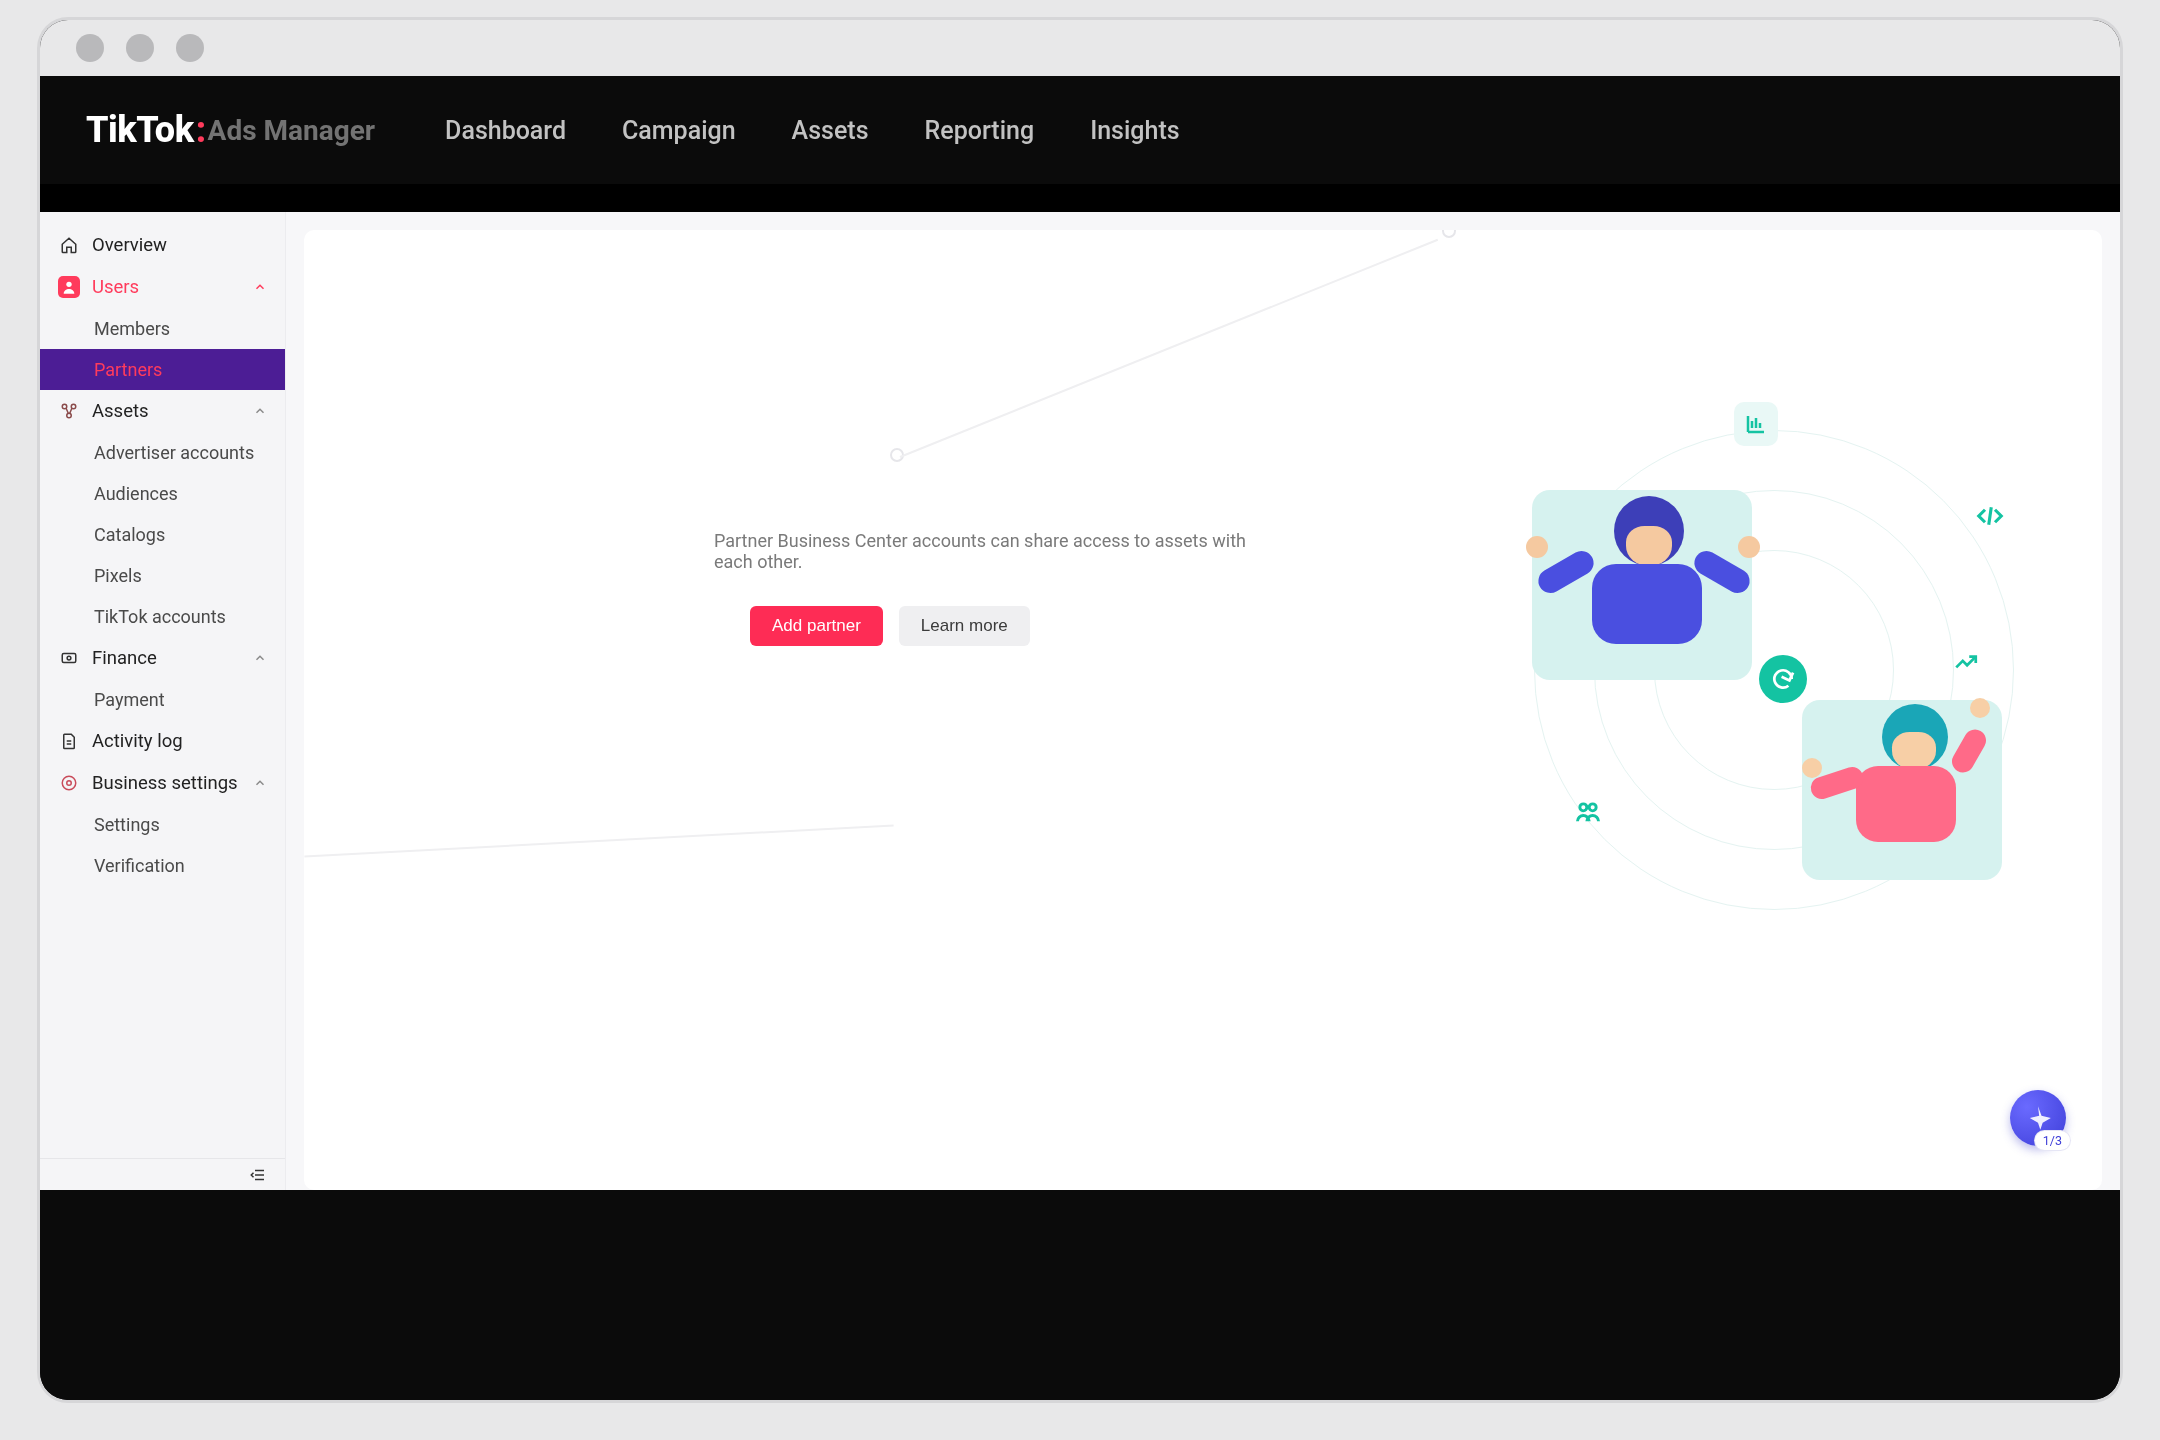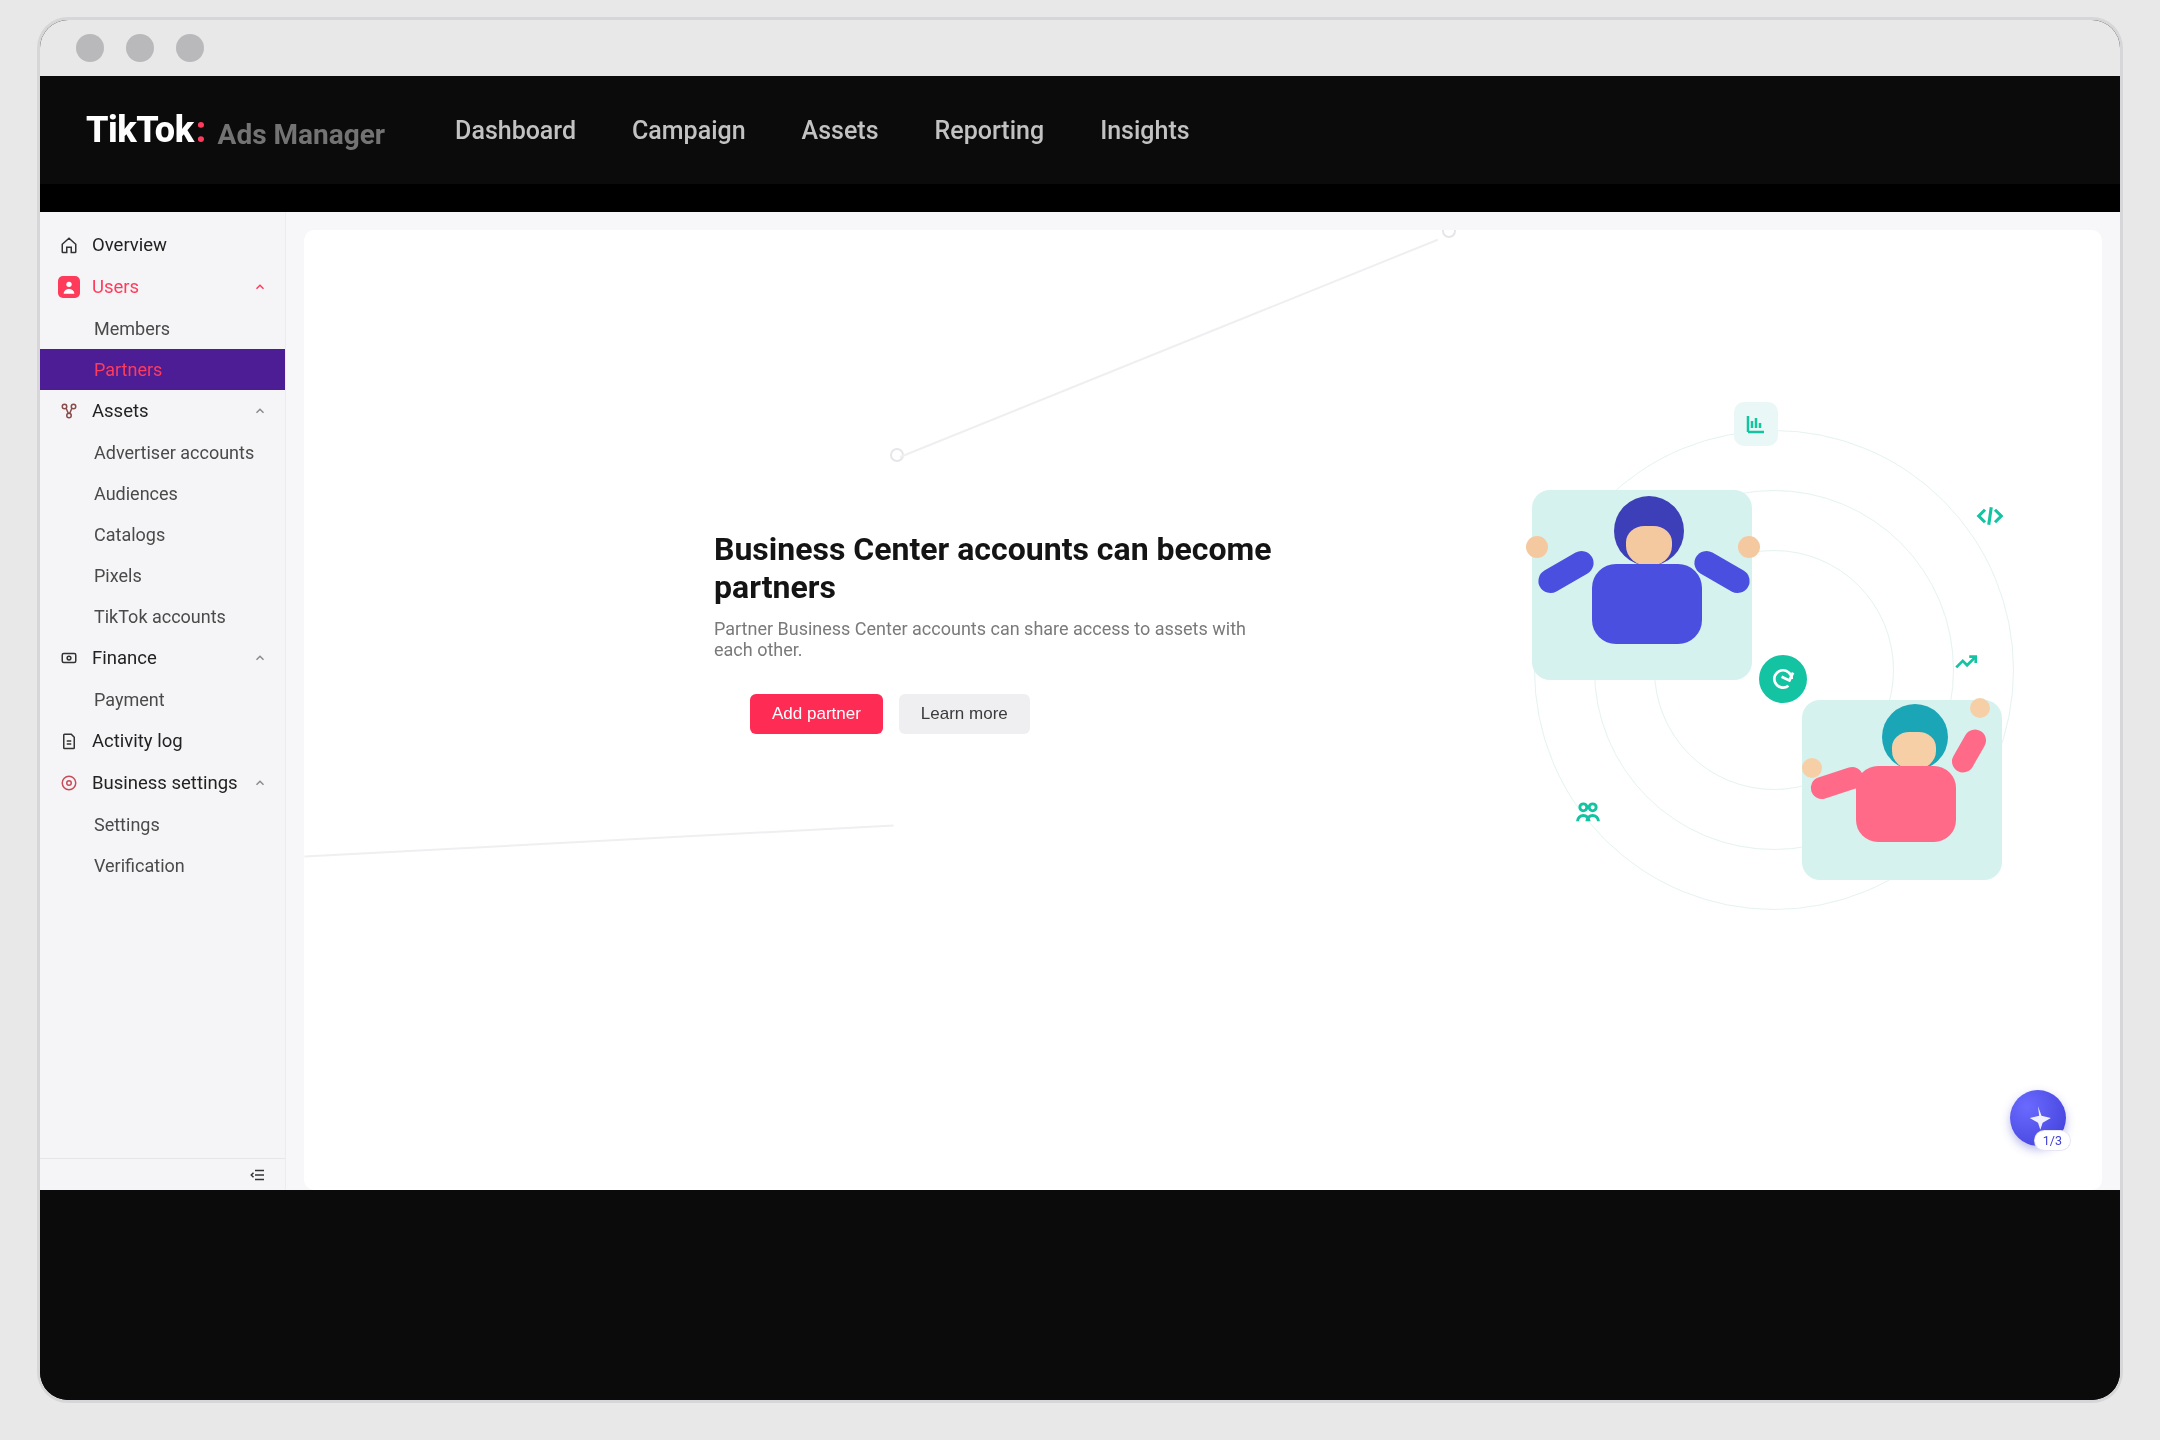--- a/index.html
+++ b/index.html
@@ -38,22 +38,21 @@
 .header {
   background: #0b0b0b;
   height: 108px;
   display: flex;
   align-items: center;
   padding: 0 46px;
   gap: 70px;
 }
 .logo {
   display: flex;
-  align-items: flex-end;
-  gap: 10px;
+  align-items: center;
   color: #fff;
 }
 .logo-word {
   font-size: 36px;
   font-weight: 800;
   letter-spacing: -0.5px;
 }
 .logo-word .colon { color: #ff3b5c; margin: 0 2px 0 2px; }
 .logo-sub {
   font-size: 28px;
@@ -381,21 +380,20 @@
 
     <div class="main">
       <div class="card">
 
         <div class="node-line" style="left:0; top:610px; width:590px; transform:rotate(-3deg);"></div>
         <div class="node-dot" style="left:586px; top:218px;"></div>
         <div class="node-line" style="left:596px; top:226px; width:580px; transform-origin:left; transform:rotate(-22deg);"></div>
         <div class="node-dot" style="left:1138px; top:-6px;"></div>
 
         <div class="hero">
-          <h1>Business Center accounts can become partners</h1>
           <p>Partner Business Center accounts can share access to assets with each other.</p>
           <div class="btn-row">
             <button class="btn btn-primary">Add partner</button>
             <button class="btn btn-secondary">Learn more</button>
           </div>
         </div>
 
         <div class="illus">
           <div class="orbit o1"></div>
           <div class="orbit o2"></div>

